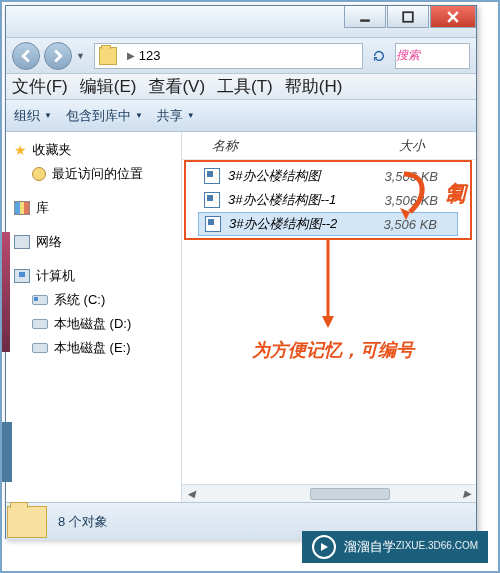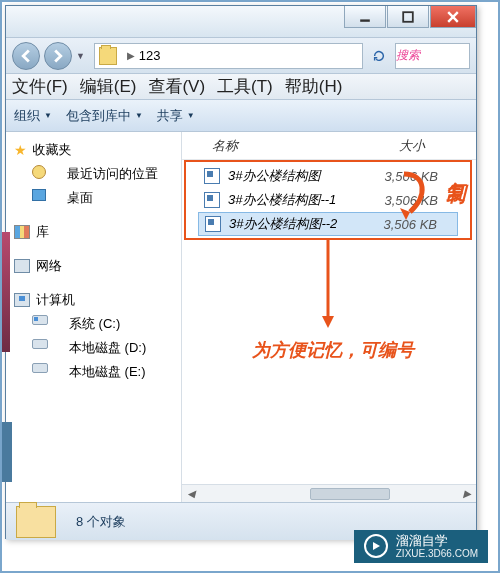--- a/index.html
+++ b/index.html
@@ -69,21 +69,21 @@
   .tb-item { display: flex; align-items: center; gap: 4px; cursor: pointer; }
   .tb-drop { font-size: 8px; }
 
   .body-area { display: flex; height: 370px; }
   .nav-pane {
     width: 176px; background: #fff; border-right: 1px solid #d6dee6;
     padding: 6px 4px; font-size: 13px; overflow: hidden;
   }
   .nav-group { margin-bottom: 10px; }
   .nav-head { display: flex; align-items: center; gap: 6px; padding: 3px 4px; cursor: pointer; }
-  .nav-sub { display: flex; align-items: flex-start; gap: 21px; padding: 3px 4px 3px 22px; cursor: pointer; }
+  .nav-sub { display: flex; align-items: center; gap: 6px; padding: 3px 4px 3px 22px; cursor: pointer; }
   .star-ico { color: #f8b62d; font-size: 14px; }
   .drive-ico { width: 16px; height: 10px; background: #d9e3ec; border: 1px solid #8aa0b5; border-radius: 2px; position: relative; }
   .drive-ico.blue::after { content:""; position:absolute; left:1px; top:1px; width:4px; height:4px; background:#4a8fd6; }
   .desk-ico { width: 14px; height: 12px; background: #5aa6e0; border: 1px solid #3270a5; }
   .recent-ico { width: 14px; height: 14px; border: 1px solid #b68a3a; border-radius: 50%; background: #f5d97a; position: relative; }
   .lib-ico { width: 16px; height: 14px; background: linear-gradient(90deg,#5aa6e0 33%,#f5d97a 33% 66%,#e07a5a 66%); border: 1px solid #888; }
   .comp-ico { width: 16px; height: 14px; background: #d9e3ec; border: 1px solid #6f8ca6; position: relative; }
   .comp-ico::after { content:""; position:absolute; left:4px; top:2px; width:6px; height:5px; background:#4a8fd6; }
   .net-ico { width: 16px; height: 14px; background: #d9e3ec; border: 1px solid #6f8ca6; }
 
@@ -125,38 +125,38 @@
   }
 
   .hscroll {
     position: absolute; bottom: 0; left: 0; right: 0; height: 18px;
     background: #f0f3f6; border-top: 1px solid #d6dee6; display: flex; align-items: center;
   }
   .hscroll .arrow { width: 18px; text-align: center; font-size: 10px; color: #666; cursor: pointer; }
   .hscroll .thumb { width: 80px; height: 12px; background: #cbd5de; border: 1px solid #aab9c6; border-radius: 2px; margin-left: 110px; cursor: pointer; }
 
   .statusbar {
-    height: 38px; display: flex; align-items: center; padding: 0 10px; gap: 20px;
+    height: 38px; display: flex; align-items: center; padding: 0 1px; gap: 11px;
     background: linear-gradient(#e9f0f8,#d5e2ee); border-top: 1px solid #b6c7d8;
     font-size: 13px; color: #1a3b5c;
   }
   .folder-big { width: 40px; height: 32px; background: #f8e0a0; border: 1px solid #c9a945; position: relative; }
   .folder-big::before { content:""; position:absolute; top:-5px; left:2px; width:16px; height:5px; background:#f8e0a0; border:1px solid #c9a945; border-bottom:none; }
 
   .watermark {
     position: absolute; bottom: 8px; right: 10px;
     display: flex; align-items: center; gap: 8px;
     background: #1b5f7d; color: #fff; padding: 4px 10px; font-size: 13px;
   }
   .wm-logo {
     width: 24px; height: 24px; border: 2px solid #fff; border-radius: 50%;
     display: flex; align-items: center; justify-content: center;
   }
   .wm-logo svg { width: 10px; height: 10px; }
-  .wm-text { display: flex; flex-direction: column; line-height: 1.1; }
+  .wm-text { display: flex; flex-direction: row; line-height: 1.1; }
   .wm-sub { font-size: 10px; opacity: 0.9; }
 
   
   .stripe { position: absolute; pointer-events: none; }
   .stripe.l1 { left: 0; top: 230px; width: 8px; height: 120px; background: linear-gradient(#b84a6e,#6e2c44); }
   .stripe.l2 { left: 0; top: 420px; width: 10px; height: 60px; background: #4a7a9e; }
 </style>
 </head>
 <body>
 
@@ -238,24 +238,20 @@
       <div class="nav-pane">
         <div class="nav-group">
           <div class="nav-head">
             <span class="star-ico">★</span>
             <span>收藏夹</span>
           </div>
           <div class="nav-sub">
             <span class="recent-ico"></span>
             <span>最近访问的位置</span>
           </div>
-          <div class="nav-sub">
-            <span class="desk-ico"></span>
-            <span>桌面</span>
-          </div>
         </div>
         <div class="nav-group">
           <div class="nav-head">
             <span class="lib-ico"></span>
             <span>库</span>
           </div>
         </div>
         <div class="nav-group">
           <div class="nav-head">
             <span class="net-ico"></span>

